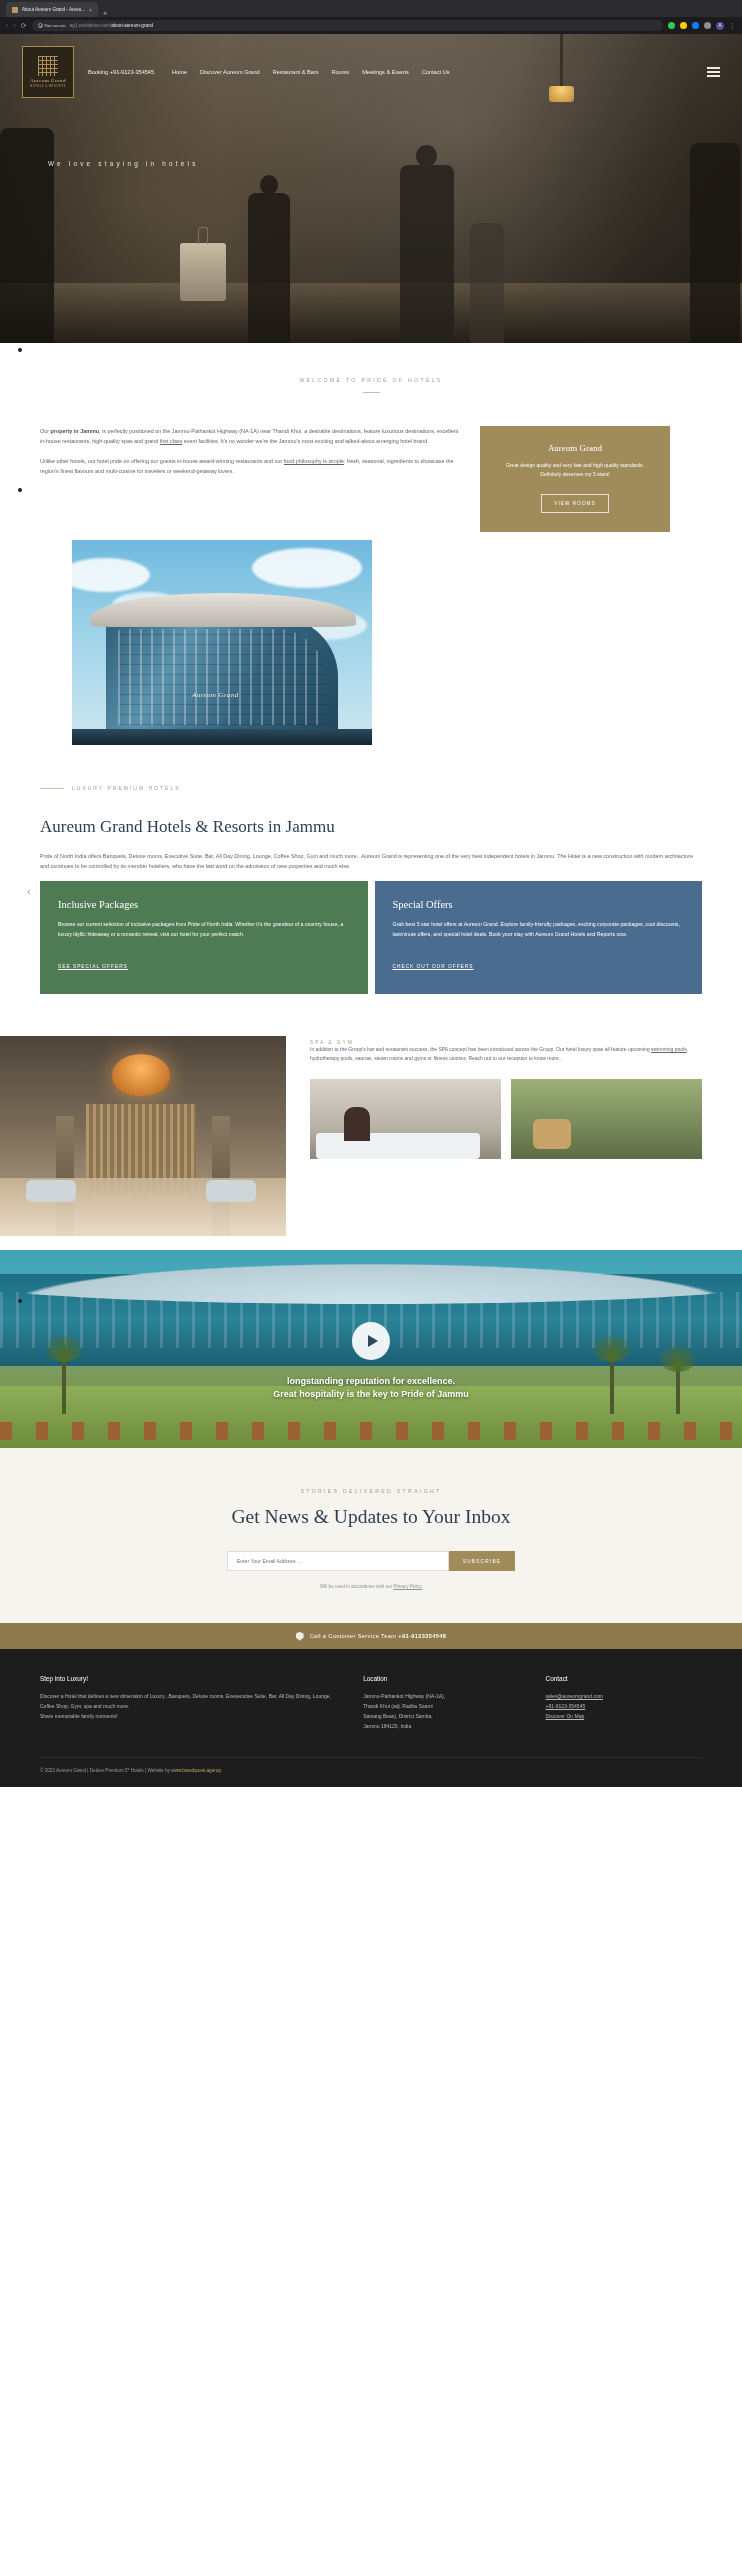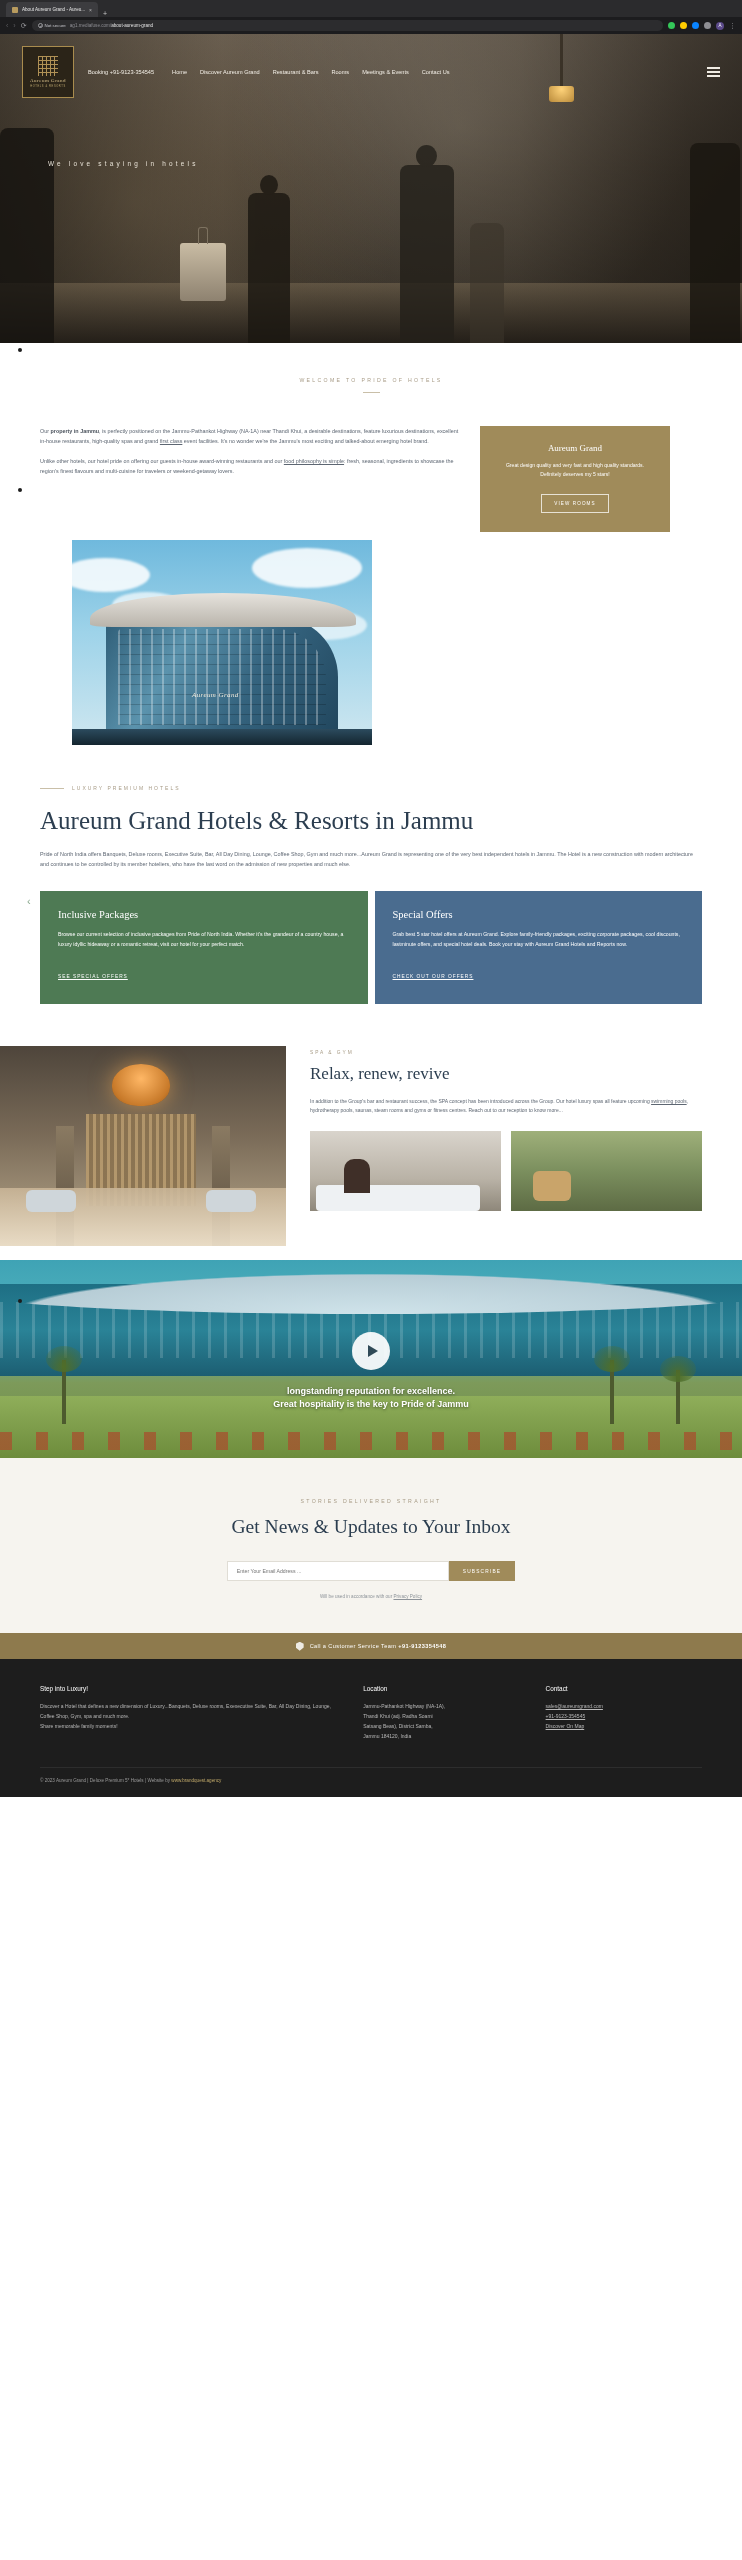--- a/index.html
+++ b/index.html
@@ -238,26 +238,26 @@
   }
 
   
   .sec-resorts { padding: 40px 40px 0 40px; }
   .eyebrow-left {
     display: flex; align-items: center; gap: 8px; font-size: 5px; letter-spacing: 2px;
     color: #a79b86; text-transform: uppercase;
   }
   .eyebrow-left .dash { width: 24px; height: 1px; background: #c9bfa8; }
   .h2-resorts {
-    font-family: "Liberation Serif", serif; font-size: 25px; color: #2c3e50;
-    font-weight: 400; margin: 16px 0 14px;
+    font-family: "Liberation Serif", serif; font-size: 17px; color: #2c3e50;
+    font-weight: 400; margin: 26px 0 14px;
   }
   .p-wide { font-size: 5.4px; line-height: 1.85; color: #5d6672; }
 
-  .cards2 { display: flex; gap: 7px; margin-top: 22px; }
+  .cards2 { display: flex; gap: 7px; margin-top: 10px; }
   .card { flex: 1 1 0; padding: 18px 18px 22px; color: #fff; }
   .card.green { background: #4e7a54; }
   .card.blue { background: #4a6c8f; }
   .card h3 {
     font-family: "Liberation Serif", serif; font-size: 10.5px; font-weight: 400;
     margin-bottom: 10px;
   }
   .card p { font-size: 5.2px; line-height: 1.85; margin-bottom: 14px; }
   .card .link {
     font-size: 4.8px; letter-spacing: 1px; text-decoration: underline; color: #fff;
@@ -576,21 +576,20 @@
     <span class="spa-chand"></span>
     <span class="spa-col l"></span>
     <span class="spa-col r"></span>
     <span class="spa-wall"></span>
     <span class="spa-floor"></span>
     <span class="spa-sofa a"></span>
     <span class="spa-sofa b"></span>
   </div>
   <div class="spa-right">
     <div class="spa-eyebrow">SPA &amp; GYM</div>
-    <h2 class="h2-spa">Relax, renew, revive</h2>
     <p class="p-spa">
       <span>In addition to the Group's bar and restaurant success, the SPA concept has been introduced across the Group. Our hotel luxury spas all feature upcoming </span><a href="#">swimming pools</a><span>, hydrotherapy pools, saunas, steam rooms and gyms or fitness centres. Reach out to our reception to know more...</span>
     </p>
     <div class="spa-imgs">
       <div class="spa-img spa-img-1"></div>
       <div class="spa-img spa-img-2"></div>
     </div>
   </div>
 </section>
 

